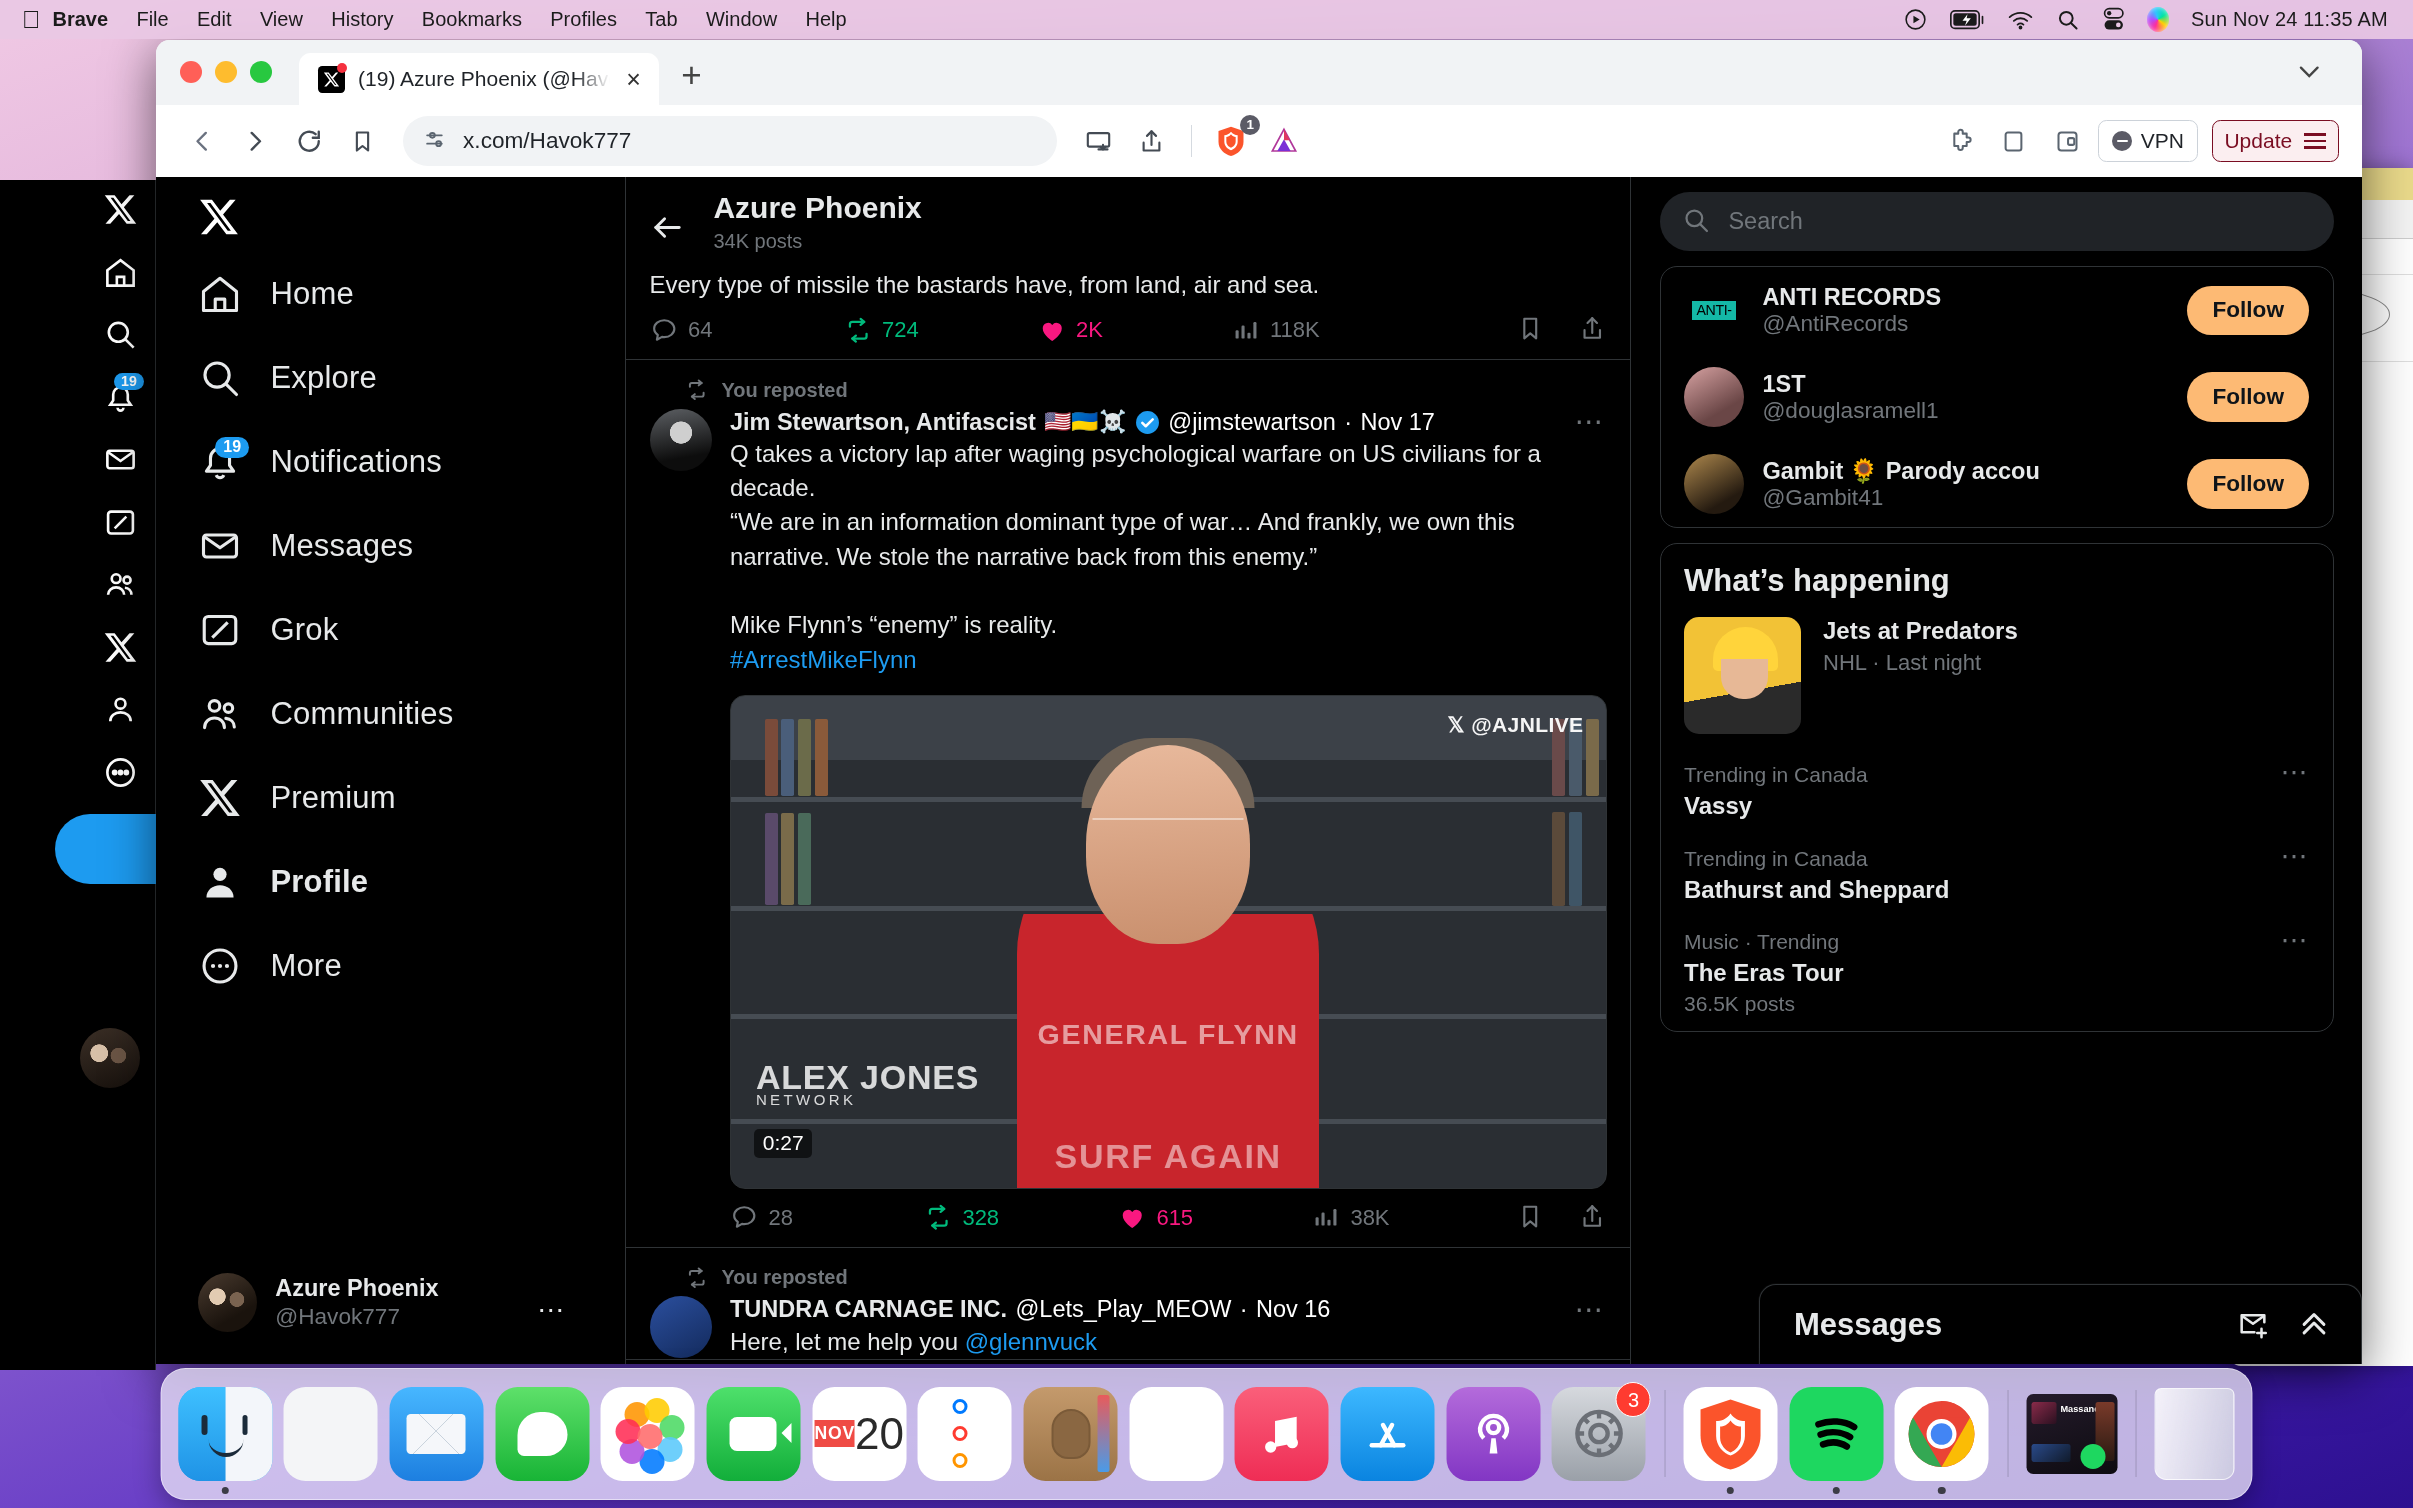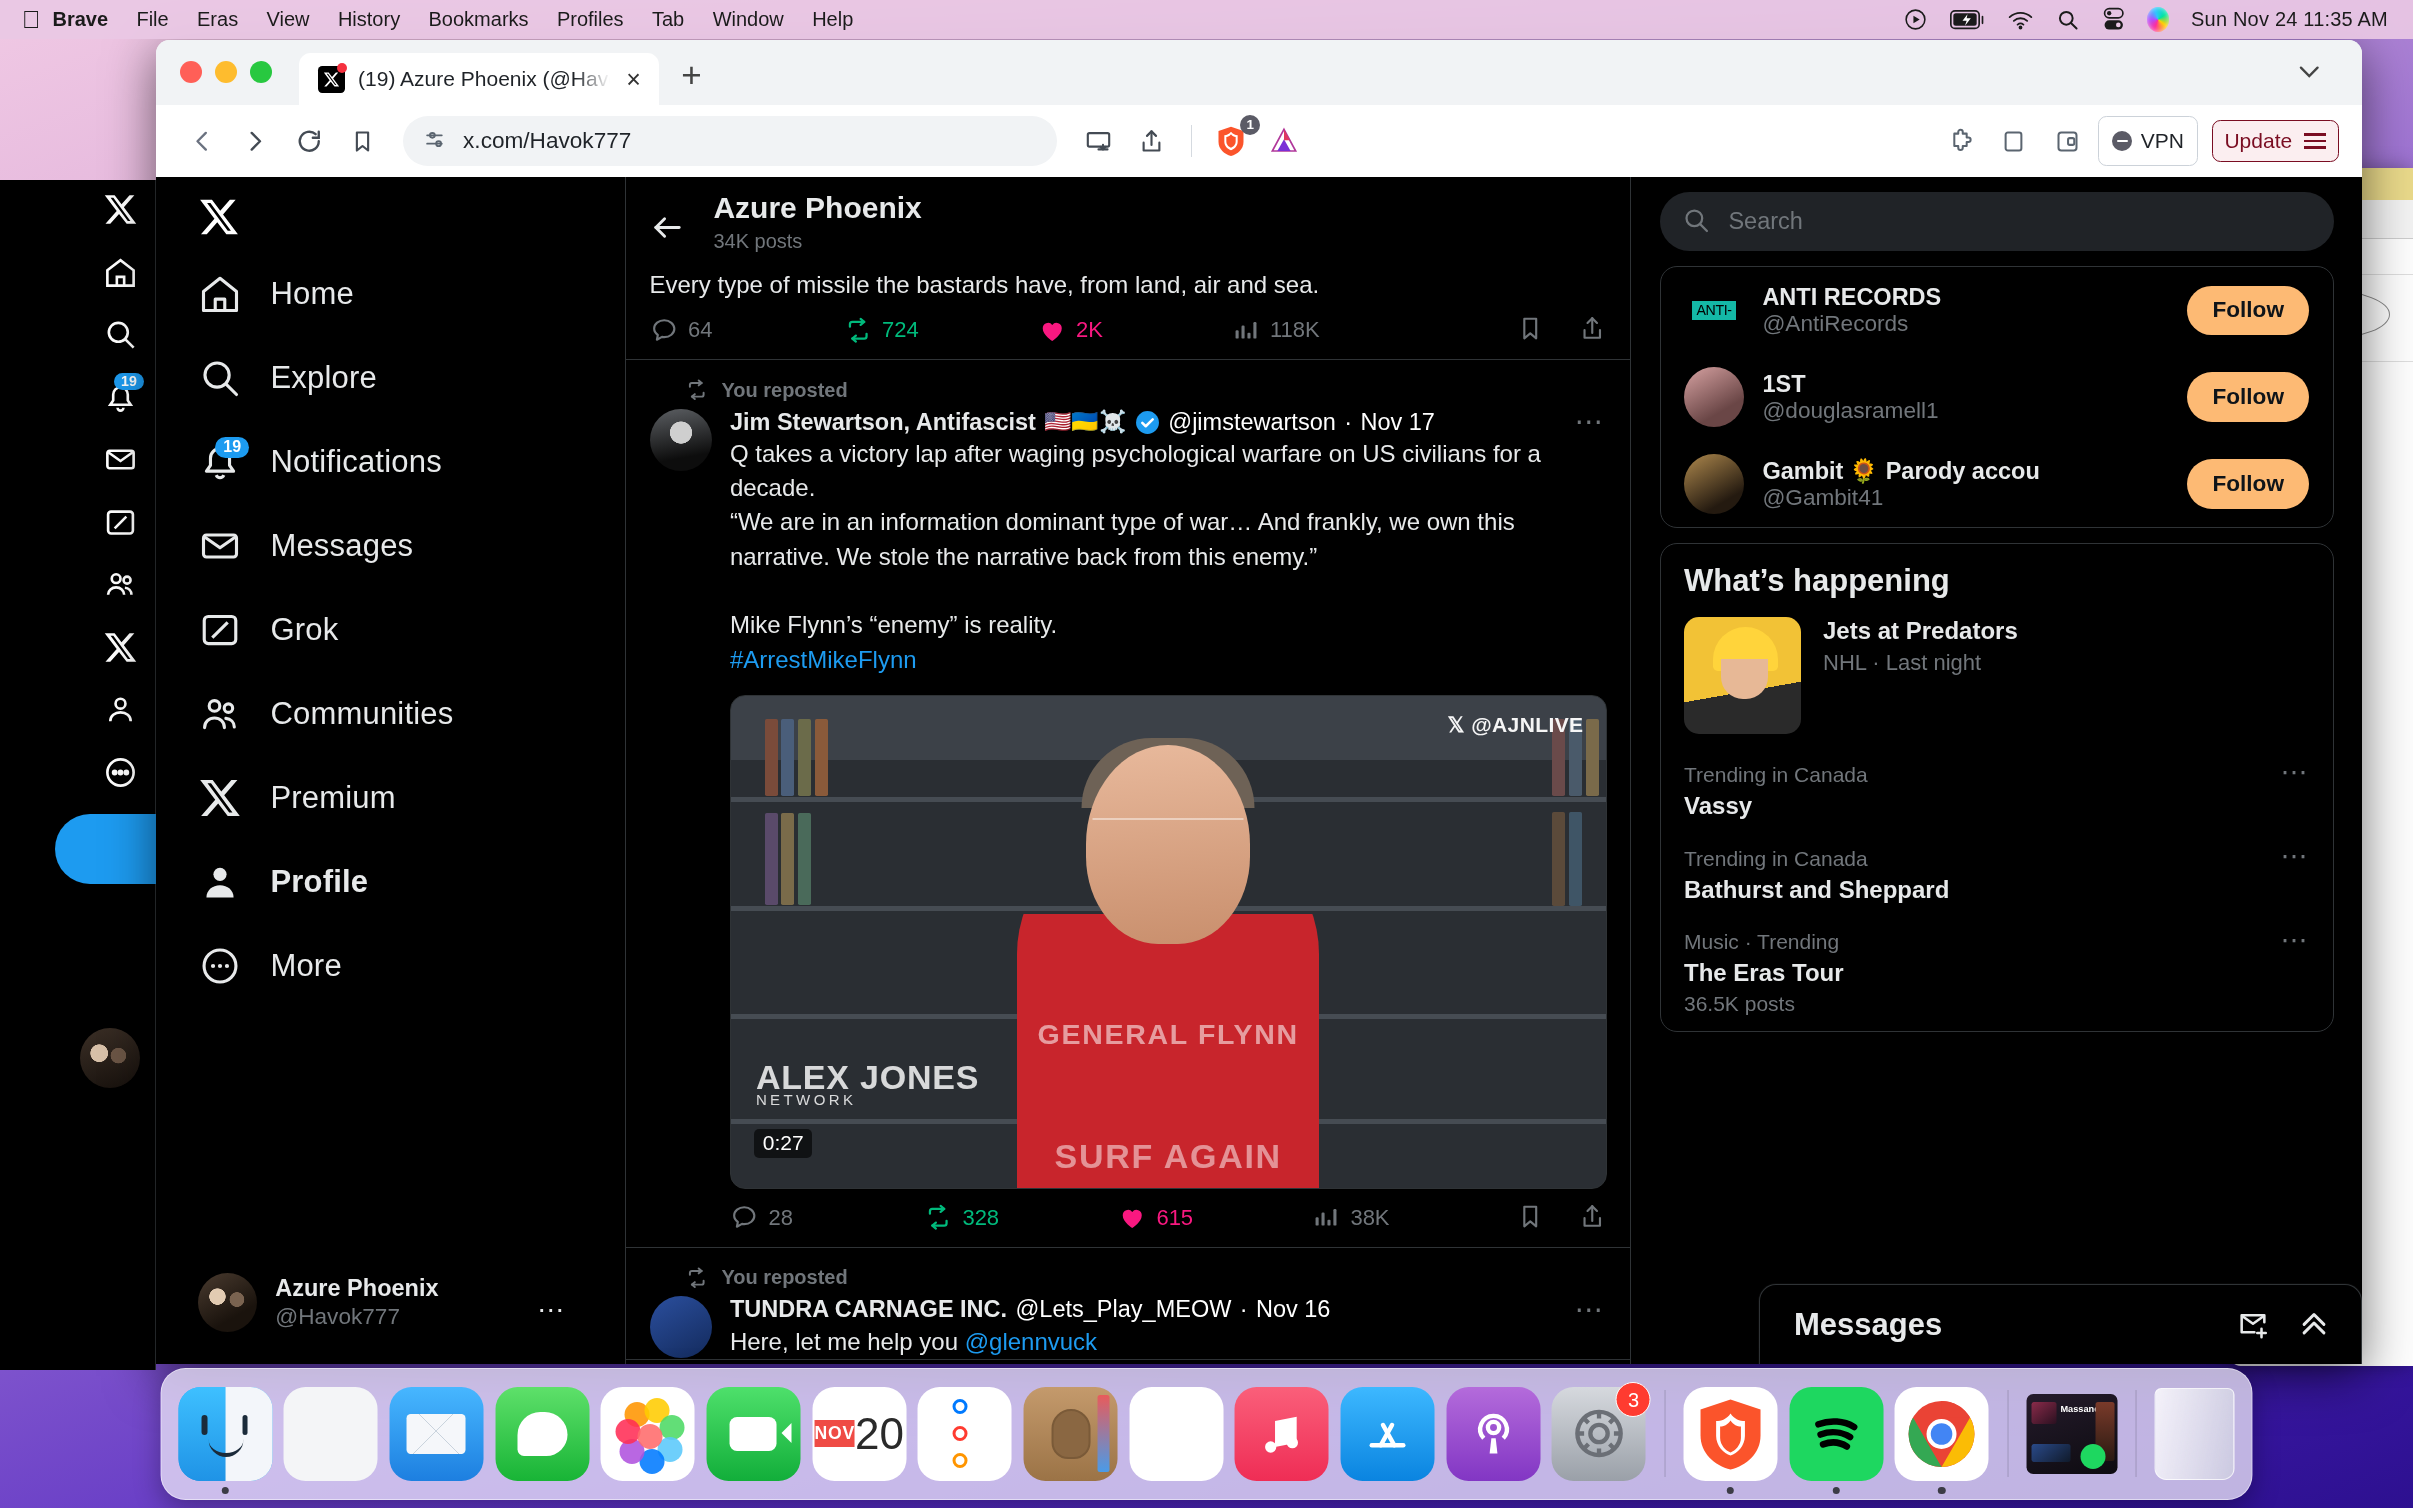--- a/index.html
+++ b/index.html
@@ -142,21 +142,21 @@
   }
   .omni-url { font-size: 22.6px; color: #1f2328; }
   .brave-shield { position: relative; }
   .shield-badge {
     position: absolute; top: -3.4px; right: -6.7px;
     background: #5b5b66; color: #fff; font-size: 13.4px; font-weight: bold;
     border-radius: 837px; min-width: 20px; height: 20px; line-height: 20px;
     text-align: center; padding: 0 3.4px;
   }
   .vpn-pill {
-    display: flex; align-items: center; gap: 8.4px; height: 50px;
+    display: flex; align-items: center; gap: 8.4px; height: 42px;
     border: 0.8px solid #ccd2d9; border-radius: 8.4px; padding: 0 13.4px;
     font-size: 21px; color: #1f2328; background: #fff;
   }
   .vpn-dot { width: 20px; height: 20px; border-radius: 50%; background: #5b5b66;
              display:flex;align-items:center;justify-content:center; }
   .vpn-dot i { display:block; width:11px;height:2.5px;background:#fff;border-radius:1.7px; }
   .update-pill {
     display: flex; align-items: center; gap: 11.7px; height: 42px;
     border: 1.7px solid #7a0d22; border-radius: 8.4px; padding: 0 11.7px;
     font-size: 21px; color: #7a0d22; background: #fbeef0; margin-left: 5px;
@@ -538,21 +538,21 @@
     </div>
   </div>
   <div class="mini-post"></div>
   <div class="mini-avatar"></div>
 </div>
 
 <div id="menubar">
   <span class="apple-glyph"></span>
   <span class="mb-item bold">Brave</span>
   <span class="mb-item">File</span>
-  <span class="mb-item">Eras</span>
+  <span class="mb-item">Edit</span>
   <span class="mb-item">View</span>
   <span class="mb-item">History</span>
   <span class="mb-item">Bookmarks</span>
   <span class="mb-item">Profiles</span>
   <span class="mb-item">Tab</span>
   <span class="mb-item">Window</span>
   <span class="mb-item">Help</span>
   <span class="spacer"></span>
   <span class="mb-right">
     <span>

